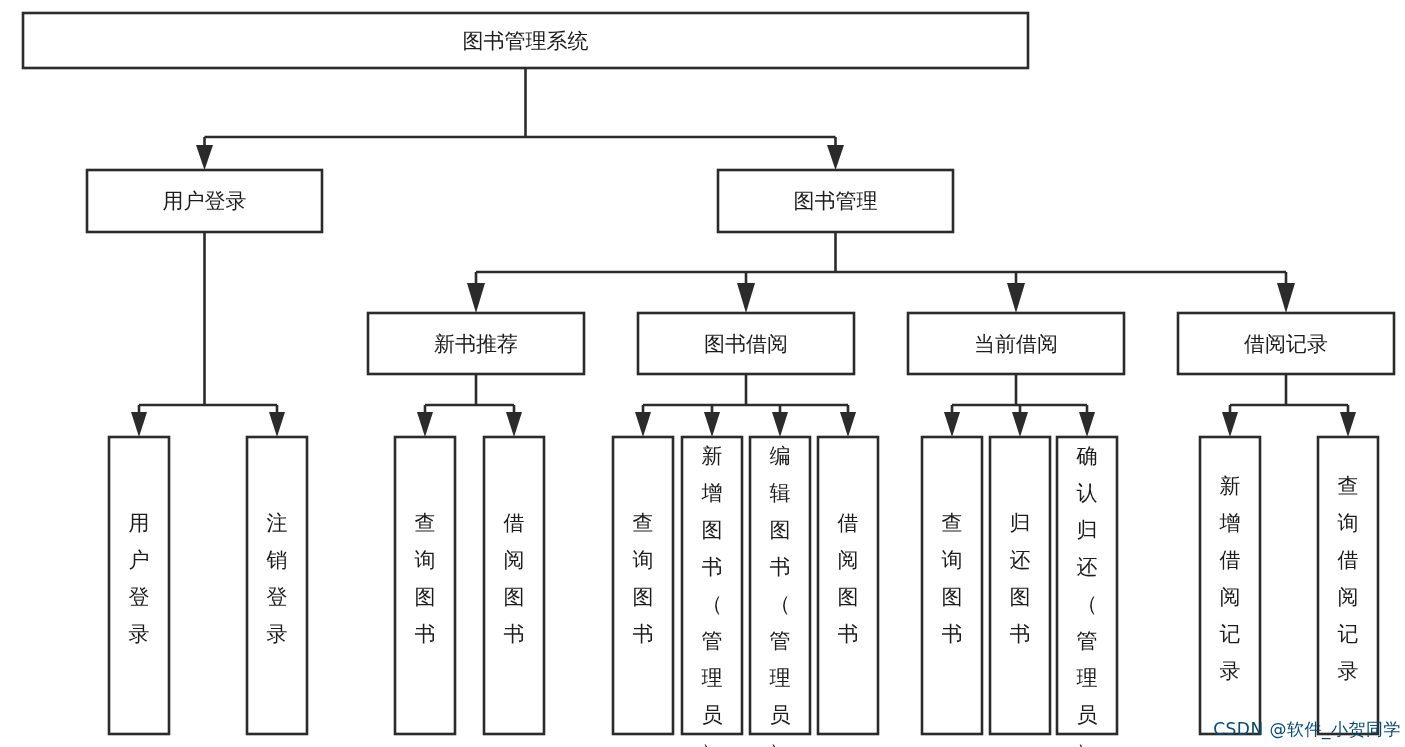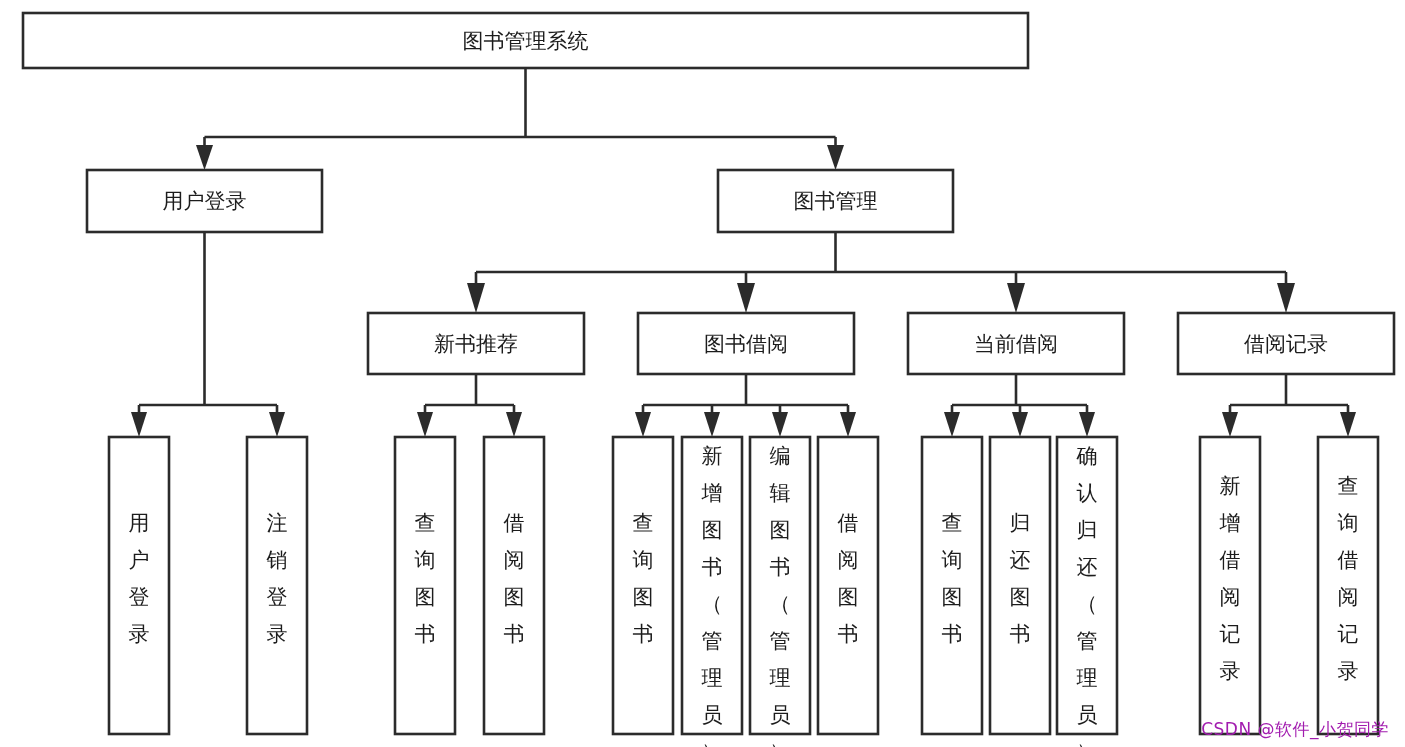--- a/index.html
+++ b/index.html
@@ -51,25 +51,25 @@
     dominant-baseline: middle;
   }
   .node-label-v {
     font-family: "DejaVu Sans", "Liberation Sans", sans-serif;
     font-size: 21px;
     fill: #1c1c1c;
     text-anchor: middle;
   }
   .watermark {
     position: absolute;
-    right: 22px;
+    right: 10px;
     bottom: 6px;
     font-family: "DejaVu Sans", "Liberation Sans", sans-serif;
     font-size: 17px;
-    color: #a21caf;
+    color: #0c4a6e;
     white-space: nowrap;
     letter-spacing: 0.5px;
   }
 </style>
 </head>
 <body>
 
 <div id="diagram-root">
   <svg class="diagram-svg" viewBox="0 0 1405 747">
 

